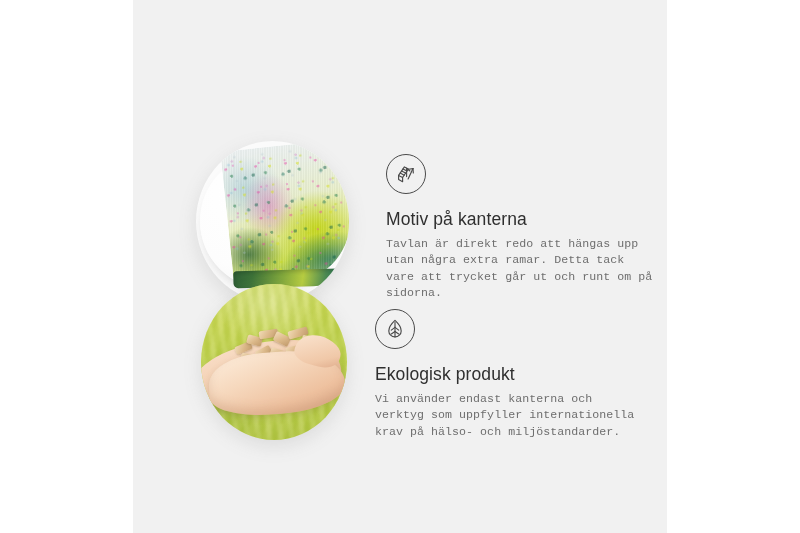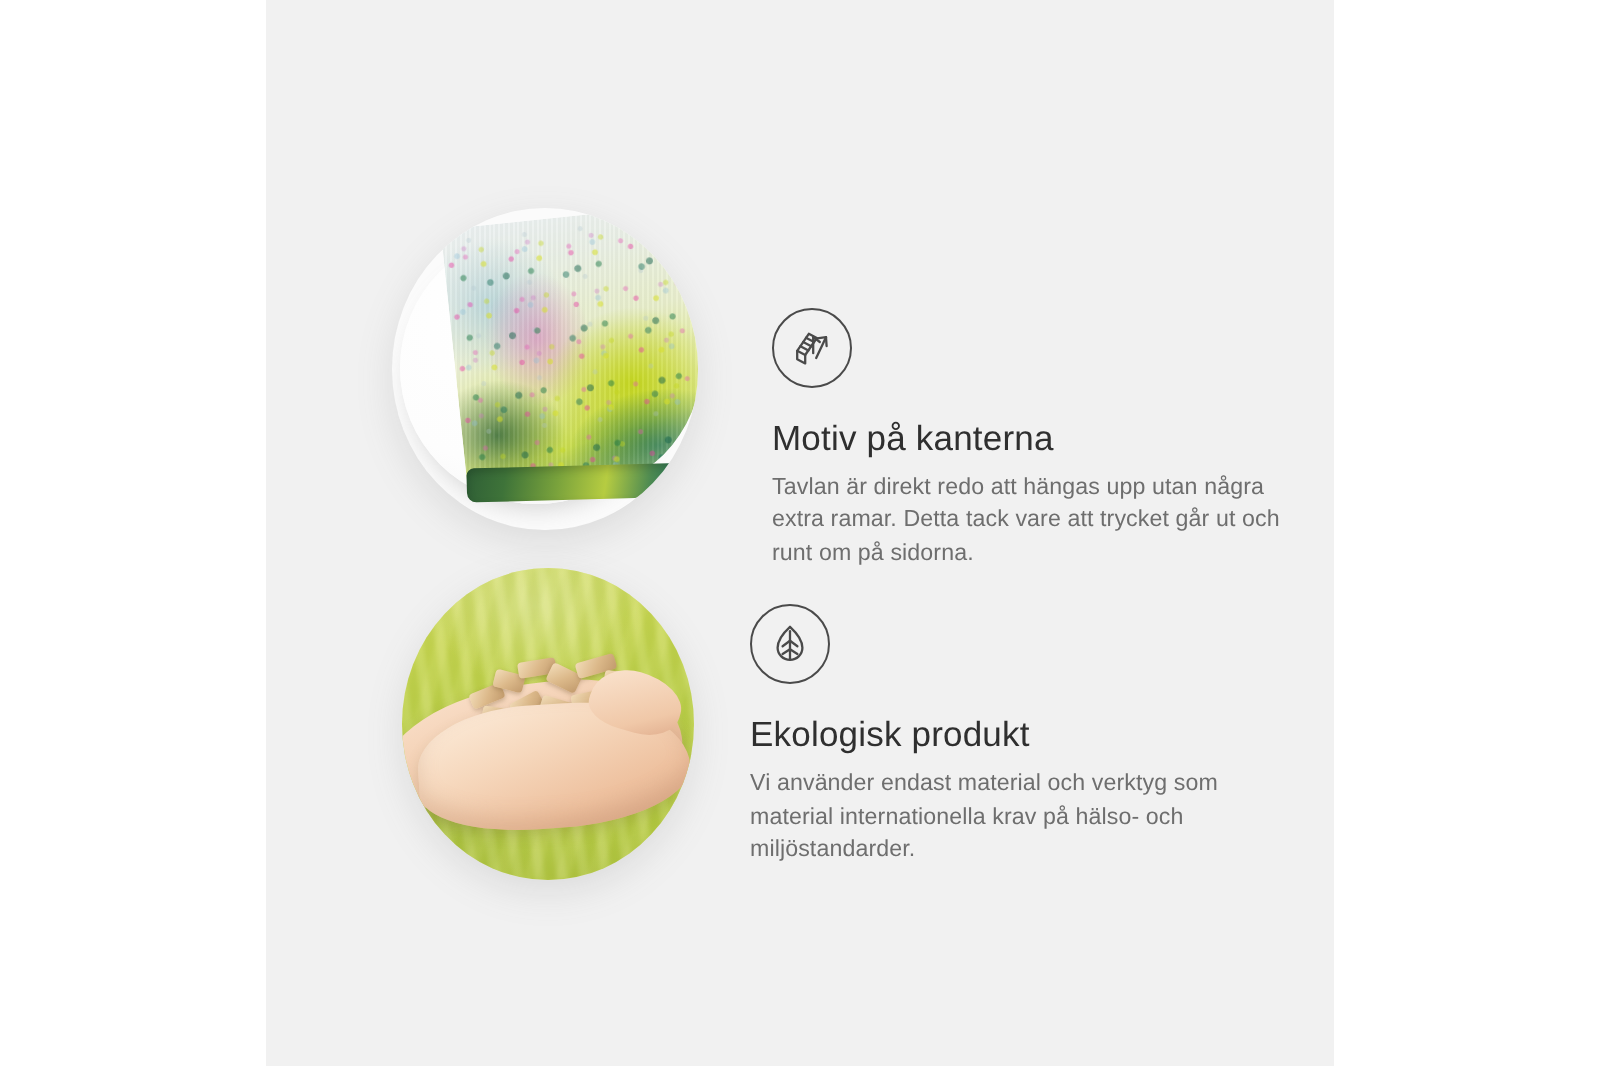--- a/index.html
+++ b/index.html
@@ -29,21 +29,21 @@
     top: 0;
     width: 534px;
     height: 533px;
     background: #f1f1f1;
   }
 
   
   .feature {
     position: absolute;
     display: flex;
-    align-items: center;
+    align-items: flex-end;
   }
   .feature-1 { left: 196px; top: 84px; }
   .feature-2 { left: 192px; top: 284px; }
 
   
   .media {
     position: relative;
     flex: 0 0 auto;
     border-radius: 50%;
     overflow: hidden;
@@ -228,20 +228,21 @@
     font-weight: 400;
     color: #2f2f2f;
     letter-spacing: .1px;
   }
   .desc {
     margin: 6px 0 0 0;
     font-size: 11.6px;
     line-height: 16.4px;
     color: #6e6e6e;
     letter-spacing: .05px;
+    font-family: Liberation Mono, monospace;
   }
 </style>
 </head>
 <body>
 
 <div class="stage">
 
   <div class="panel"></div>
 
   <div class="feature feature-1">
@@ -307,17 +308,17 @@
         <svg width="24" height="24" viewBox="0 0 24 24" fill="none" stroke="#4a4a4a" stroke-width="1.15" stroke-linecap="round" stroke-linejoin="round">
           <path d="M12 3.4 C16.6 7.6 18.2 11.4 18.2 13.9 C18.2 17.3 15.4 19.9 12 19.9 C8.6 19.9 5.8 17.3 5.8 13.9 C5.8 11.4 7.4 7.6 12 3.4 Z"></path>
           <path d="M12 5.6 L12 19.9"></path>
           <path d="M12 10.4 L8.3 13.1"></path>
           <path d="M12 10.4 L15.7 13.1"></path>
           <path d="M12 14.6 L8.3 17.0"></path>
           <path d="M12 14.6 L15.7 17.0"></path>
         </svg>
       </div>
       <h3 class="title">Ekologisk produkt</h3>
-      <p class="desc">Vi använder endast material och verktyg som material internationella krav på hälso- och miljöstandarder.</p>
+      <p class="desc">Vi använder endast kanterna och verktyg som uppfyller internationella krav på hälso- och miljöstandarder.</p>
     </div>
   </div>
 
 </div>
 
 </body></html>

